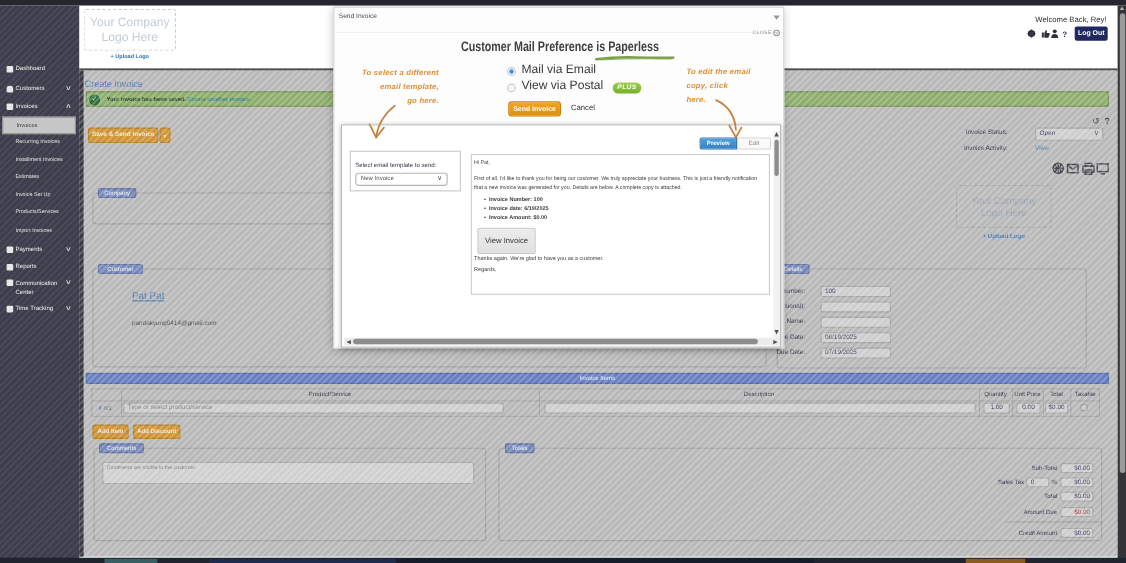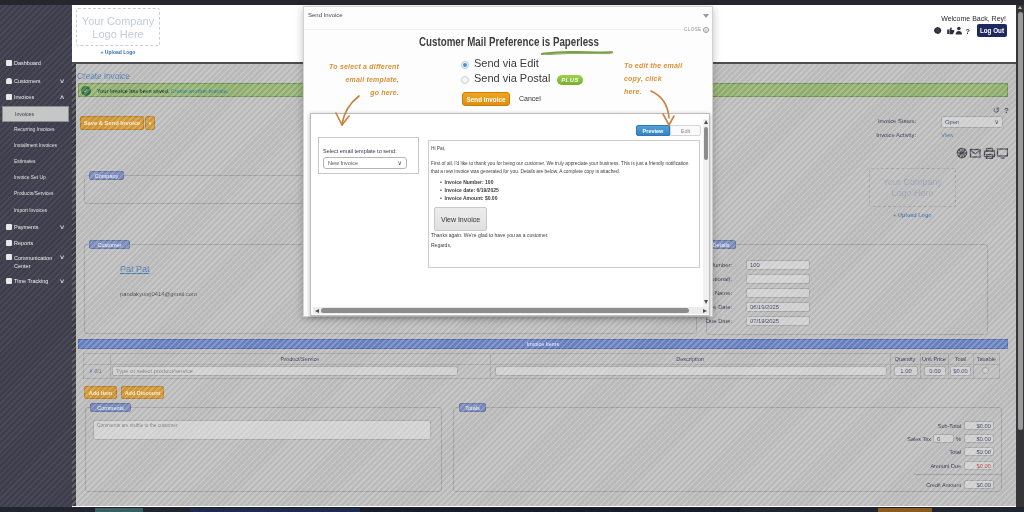--- a/index.html
+++ b/index.html
@@ -242,23 +242,23 @@
       <div class="abs" style="left:0;top:22px;width:408px;height:1px;background:#f1f1f1;"></div>
     <div class="abs" style="left:399px;top:7px;width:0;height:0;border-left:3px solid transparent;border-right:3px solid transparent;border-top:4px solid #9a9a9a;"></div>
     <div class="abs" style="left:380px;top:20px;font-size:4.6px;color:#999;letter-spacing:0.4px;">CLOSE <span style="display:inline-block;width:6px;height:6px;border:1px solid #999;border-radius:50%;text-align:center;line-height:5px;font-size:4px;vertical-align:-1px;">✕</span></div>
     <div class="abs" style="left:0;top:28px;width:410px;text-align:center;font-size:12.5px;font-weight:bold;color:#3f3f3f;transform:scaleX(0.78);">Customer Mail Preference is Paperless</div>
     <svg class="abs" style="left:236px;top:42px;" width="74" height="8" viewBox="0 0 74 8">
       <path d="M2,4.8 Q20,2.6 38,3.2 T72,3.4" stroke="#7d9e4b" stroke-width="2.3" fill="none" stroke-linecap="round"></path>
       <path d="M6,5.6 Q30,4 50,4.4 T70,4.6" stroke="#8fae5e" stroke-width="1" fill="none"></path>
     </svg>
     <div class="abs" style="left:157px;top:54px;width:8px;height:8px;border:1px solid #b5c4d4;border-radius:50%;background:#fff;"></div>
     <div class="abs" style="left:159px;top:56px;width:4px;height:4px;border-radius:50%;background:#3f8ddb;"></div>
-    <div class="abs" style="left:170px;top:50px;font-size:11px;color:#3a3a3a;">Send via Edit</div>
+    <div class="abs" style="left:170px;top:50px;font-size:11px;color:#3a3a3a;">Mail via Email</div>
     <div class="abs" style="left:157px;top:69px;width:8px;height:8px;border:1px solid #ccc;border-radius:50%;background:#f6f6f6;"></div>
-    <div class="abs" style="left:170px;top:65px;font-size:11px;color:#3a3a3a;">Send via Postal</div>
+    <div class="abs" style="left:170px;top:65px;font-size:11px;color:#3a3a3a;">View via Postal</div>
     <div class="abs" style="left:253px;top:68px;width:26px;height:10px;border-radius:5px;background:linear-gradient(#9fd048,#77af2b);color:#fff;font-size:6px;font-weight:bold;font-style:italic;text-align:center;line-height:10px;letter-spacing:0.4px;">PLUS</div>
     <div class="abs" style="left:158px;top:85px;width:48px;height:14px;background:linear-gradient(#f2a51f,#df8f10);border:1px solid #c87f0e;border-radius:3px;color:#fff;font-size:6.3px;font-weight:bold;text-align:center;line-height:13px;">Send Invoice</div>
     <div class="abs" style="left:215px;top:88px;font-size:7px;color:#333;">Cancel</div>
     <div class="hand abs" style="left:14px;top:53px;width:81px;text-align:right;line-height:13px;">To select a different<br>email template,<br>go here.</div>
     <div class="hand abs" style="left:320px;top:52px;width:70px;text-align:left;line-height:13px;">To edit the email<br>copy, click<br>here.</div>
   </div>
   <div class="abs" id="innerpanel">
 
     <div class="abs" style="left:325px;top:11px;width:34px;height:11px;background:linear-gradient(#52a0d8,#3583c2);border:1px solid #2f77b5;border-radius:2px 0 0 2px;color:#fff;font-size:5.5px;font-weight:bold;text-align:center;line-height:10px;">Preview</div>
     <div class="abs" style="left:359px;top:11px;width:31px;height:11px;background:#fafafa;border:1px solid #d5d5d5;border-radius:0 2px 2px 0;color:#888;font-size:5.5px;text-align:center;line-height:10px;">Edit</div>

